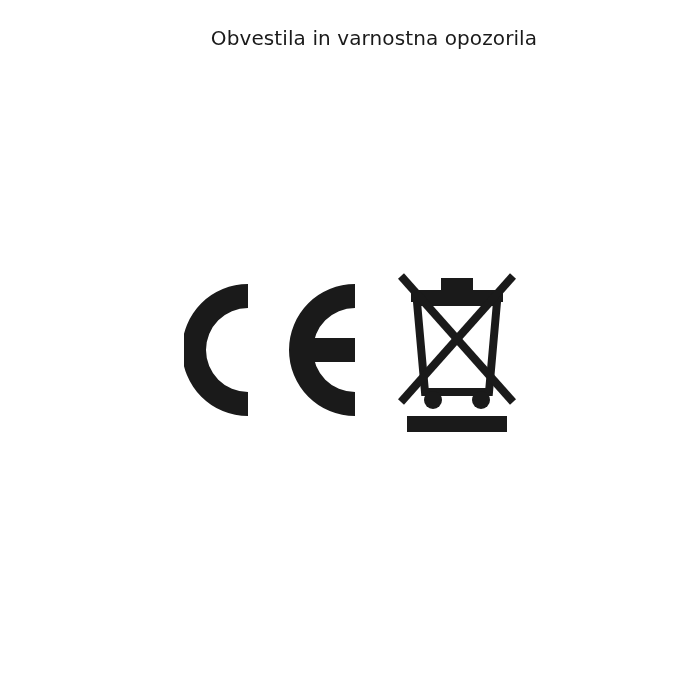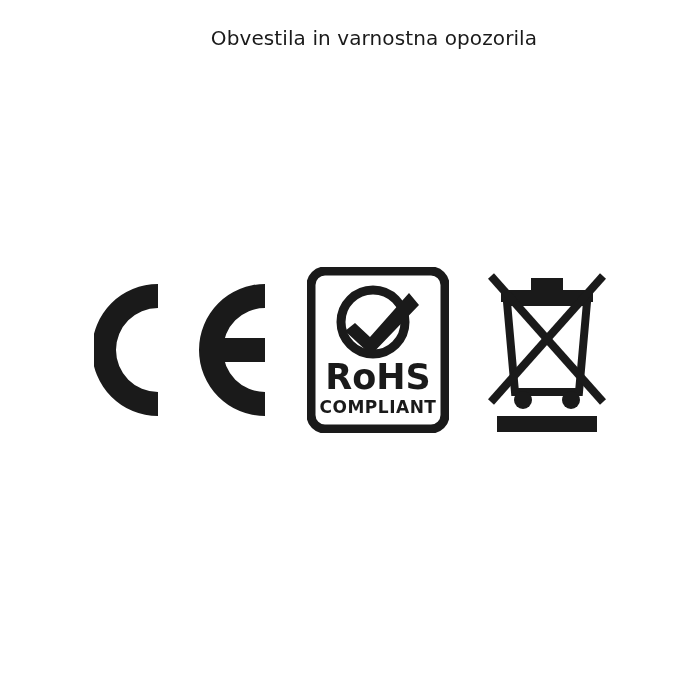--- a/index.html
+++ b/index.html
@@ -62,33 +62,20 @@
         <svg width="175" height="160" viewBox="0 0 175 160" xmlns="http://www.w3.org/2000/svg">
 
           <path d="M64 14 A 66 66 0 1 0 64 146 L64 122 A 42 42 0 1 1 64 38 Z" fill="#1a1a1a"></path>
 
           <path d="M171 14 A 66 66 0 1 0 171 146 L171 122 A 42 42 0 1 1 171 38 Z" fill="#1a1a1a"></path>
           <rect x="112" y="68" width="59" height="24" fill="#1a1a1a"></rect>
         </svg>
       </span>
     </div>
 
-    <div class="mark">
-      <span>
-        <svg width="142" height="166" viewBox="0 0 142 166" xmlns="http://www.w3.org/2000/svg">
-          <rect x="4" y="4" width="134" height="158" rx="14" ry="14" fill="none" stroke="#1a1a1a" stroke-width="9"></rect>
-
-          <circle cx="66" cy="55" r="32" fill="none" stroke="#1a1a1a" stroke-width="9"></circle>
-          <path d="M48 56 L63 70 L102 26 L112 38 L64 88 L38 64 Z" fill="#1a1a1a"></path>
-
-          <text x="71" y="122" text-anchor="middle" font-family="DejaVu Sans, sans-serif" font-size="35" font-weight="bold" fill="#1a1a1a">RoHS</text>
-          <text x="71" y="146" text-anchor="middle" font-family="DejaVu Sans, sans-serif" font-size="17" font-weight="bold" letter-spacing="0.5" fill="#1a1a1a">COMPLIANT</text>
-        </svg>
-      </span>
-    </div>
 
     <div class="mark">
       <span>
         <svg width="120" height="168" viewBox="0 0 120 168" xmlns="http://www.w3.org/2000/svg">
 
           <path d="M20 36 L100 36 L92 126 L28 126 Z" fill="none" stroke="#1a1a1a" stroke-width="8"></path>
 
           <rect x="14" y="24" width="92" height="12" fill="#1a1a1a"></rect>
 
           <rect x="44" y="12" width="32" height="12" fill="#1a1a1a"></rect>

